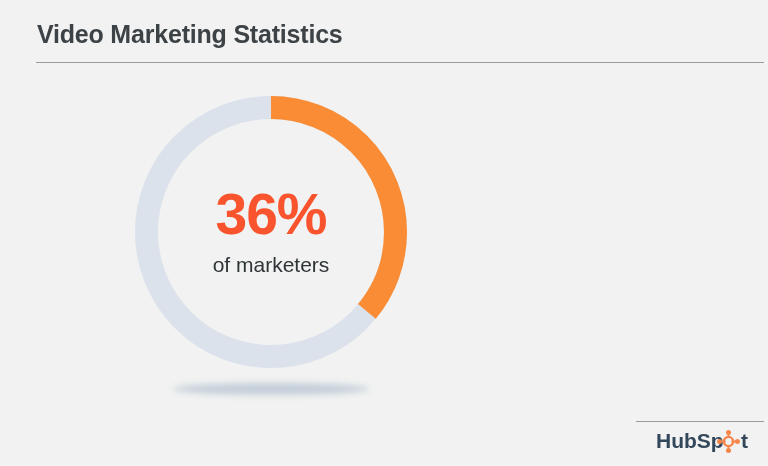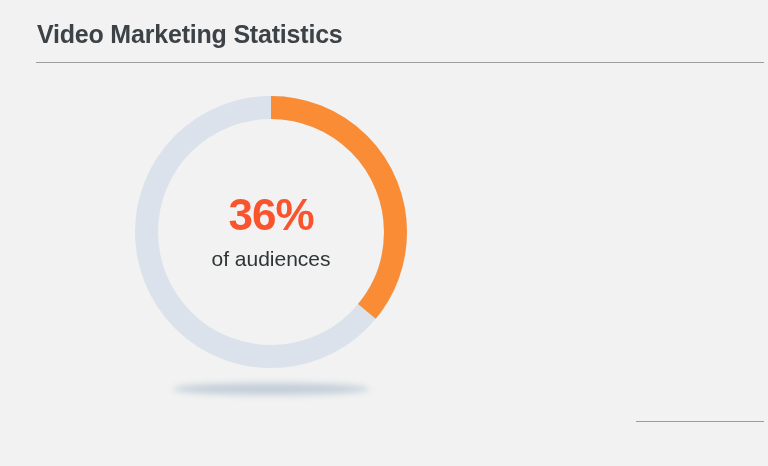--- a/index.html
+++ b/index.html
@@ -62,21 +62,21 @@
     top: 96px;
     width: 272px;
     height: 272px;
     display: flex;
     flex-direction: column;
     align-items: center;
     justify-content: center;
     pointer-events: none;
   }
   .stat-value {
-    font-size: 44px;
+    font-size: 57px;
     font-weight: bold;
     color: #f9542e;
     line-height: 1;
     letter-spacing: -1px;
     margin-bottom: 1px;
   }
   .stat-label {
     font-size: 21px;
     color: #2f3437;
     line-height: 1.2;
@@ -139,22 +139,40 @@
     <svg class="donut-svg" viewBox="0 0 272 272">
 
       <circle cx="136" cy="136" r="124.5" fill="none" stroke="#dce2ec" stroke-width="23"></circle>
 
       <circle id="donut-fill" cx="136" cy="136" r="124.5" fill="none" stroke="#f98c35" stroke-width="23" stroke-dasharray="281.612365467789 500.64420527606944" transform="rotate(-90 136 136)"></circle>
     </svg>
   </div>
 
   <div class="donut-center">
     <div class="stat-value">36%</div>
-    <div class="stat-label">of audiences</div>
+    <div class="stat-label">of marketers</div>
   </div>
 
   <div class="chart-shadow"></div>
 
 
   <div class="footer-rule"></div>
 
+  <div class="brand-logo">
+    <svg class="brand-svg" width="108" height="26" viewBox="0 0 108 26">
+      <text id="brand-start" x="0" y="20" font-family="Liberation Sans, sans-serif" font-size="21" font-weight="bold" fill="#33475b">HubSp</text>
+
+      <g fill="#f5854a">
+        <circle cx="72.5" cy="13.5" r="4.6" fill="none" stroke="#f5854a" stroke-width="2.4"></circle>
+        <circle cx="72.5" cy="4.6" r="2.5"></circle>
+        <circle cx="81.4" cy="13.5" r="2.5"></circle>
+        <circle cx="72.5" cy="22.4" r="2.5"></circle>
+        <circle cx="63.6" cy="13.5" r="2.5"></circle>
+        <rect x="71.6" y="5.6" width="1.8" height="4.2"></rect>
+        <rect x="75.4" y="12.6" width="4.2" height="1.8"></rect>
+        <rect x="71.6" y="17.2" width="1.8" height="4.2"></rect>
+        <rect x="65.4" y="12.6" width="4.2" height="1.8"></rect>
+      </g>
+      <text id="brand-end" x="85" y="20" font-family="Liberation Sans, sans-serif" font-size="21" font-weight="bold" fill="#33475b">t</text>
+    </svg>
+  </div>
 
 </div>
 
 </body></html>

